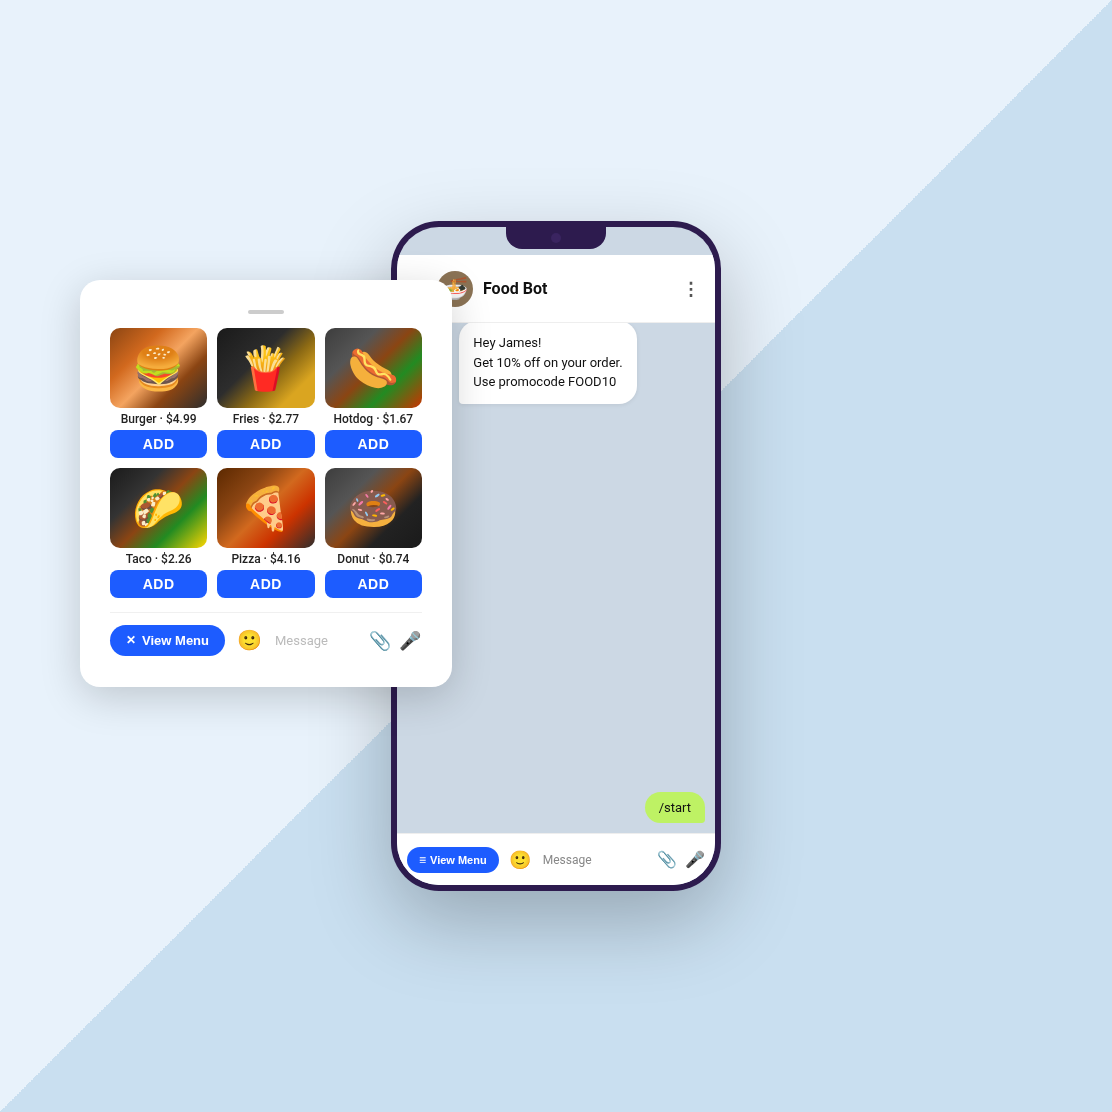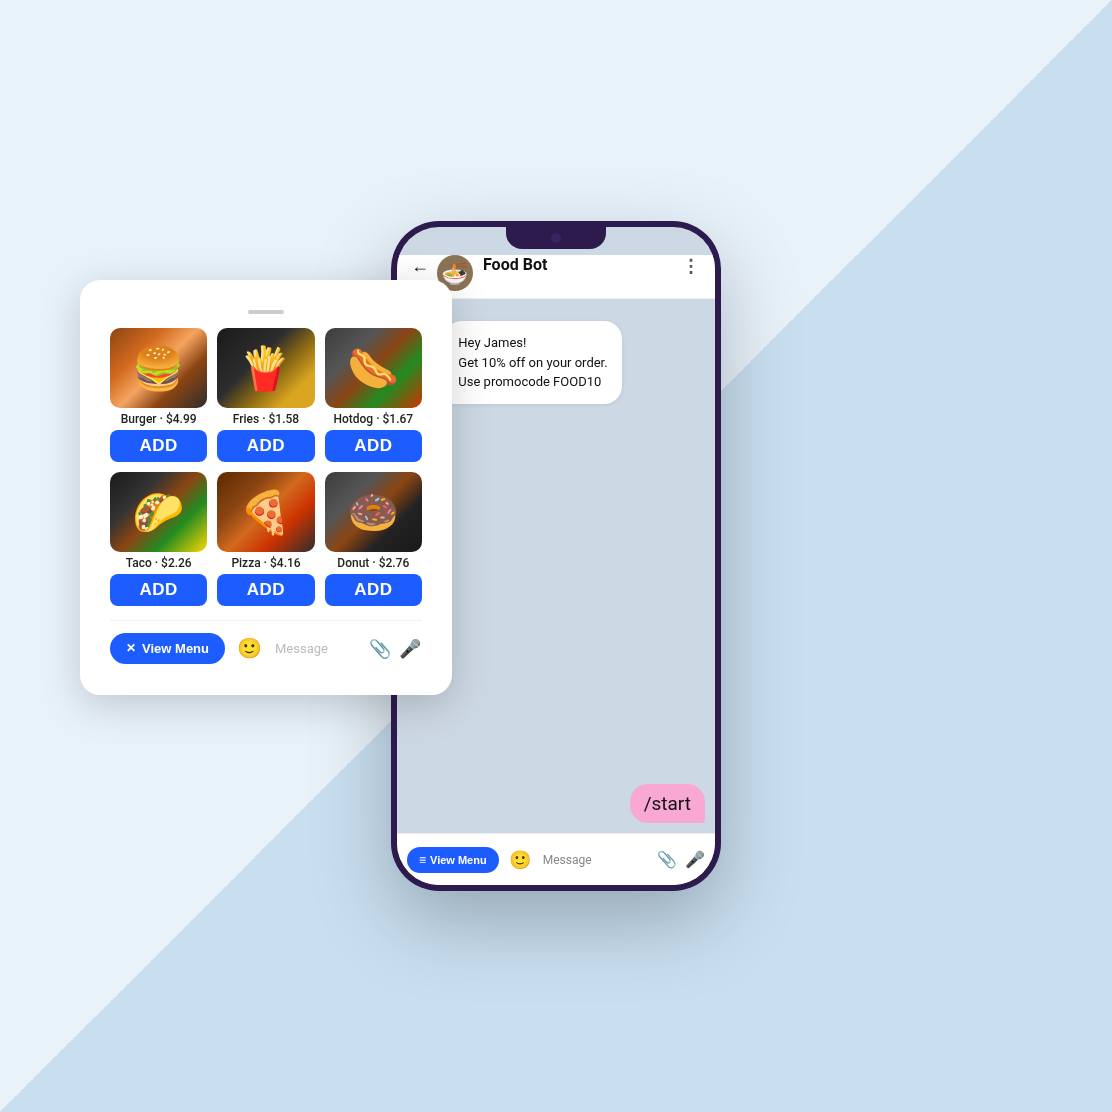--- a/index.html
+++ b/index.html
@@ -146,24 +146,24 @@
       width: 80%;
       background: #111;
       border-radius: 1px;
     }
 
     
     .chat-header {
       position: absolute;
       top: 28px;
       left: 0; right: 0;
-      height: 44px;
+      height: 68px;
       background: #fff;
       display: flex;
-      align-items: flex-start;
+      align-items: center;
       padding: 0 14px;
       z-index: 8;
       border-bottom: 1px solid #eee;
     }
 
     .back-arrow {
       font-size: 18px;
       color: #111;
       margin-right: 8px;
       cursor: pointer;
@@ -218,26 +218,26 @@
       max-width: 80%;
       align-self: flex-start;
       font-size: 13px;
       line-height: 1.5;
       color: #111;
       box-shadow: 0 1px 4px rgba(0,0,0,0.08);
     }
 
     
     .user-message {
-      background: #f9a8d4;
+      background: #bef264;
       border-radius: 18px 18px 4px 18px;
       padding: 8px 14px;
       max-width: 60%;
       align-self: flex-end;
-      font-size: 19px;
+      font-size: 13px;
       color: #111;
     }
 
     
     .input-bar {
       position: absolute;
       bottom: 0;
       left: 0; right: 0;
       height: 52px;
       background: #fff;
@@ -349,21 +349,21 @@
       font-weight: 500;
     }
 
     .add-btn {
       background: #1d5cff;
       color: #fff;
       border: none;
       border-radius: 8px;
       padding: 6px 0;
       width: 100%;
-      font-size: 17px;
+      font-size: 14px;
       font-weight: 700;
       cursor: pointer;
       letter-spacing: 0.5px;
     }
 
     
     .menu-bottom-bar {
       display: flex;
       align-items: center;
       gap: 8px;
@@ -556,21 +556,21 @@
     <div class="menu-grid">
 
       <div class="menu-item">
         <div class="menu-item-img food-burger"></div>
         <span class="menu-item-label">Burger · $4.99</span>
         <button class="add-btn">ADD</button>
       </div>
 
       <div class="menu-item">
         <div class="menu-item-img food-fries"></div>
-        <span class="menu-item-label">Fries · $1.58</span>
+        <span class="menu-item-label">Fries · $2.77</span>
         <button class="add-btn">ADD</button>
       </div>
 
       <div class="menu-item">
         <div class="menu-item-img food-hotdog"></div>
         <span class="menu-item-label">Hotdog · $1.67</span>
         <button class="add-btn">ADD</button>
       </div>
 
       <div class="menu-item">
@@ -580,21 +580,21 @@
       </div>
 
       <div class="menu-item">
         <div class="menu-item-img food-pizza"></div>
         <span class="menu-item-label">Pizza · $4.16</span>
         <button class="add-btn">ADD</button>
       </div>
 
       <div class="menu-item">
         <div class="menu-item-img food-donut"></div>
-        <span class="menu-item-label">Donut · $2.76</span>
+        <span class="menu-item-label">Donut · $0.74</span>
         <button class="add-btn">ADD</button>
       </div>
 
     </div>
 
     <div class="menu-bottom-bar">
       <button class="view-menu-btn-large">
         <span class="x-icon">✕</span>
         <span>View Menu</span>
       </button>

